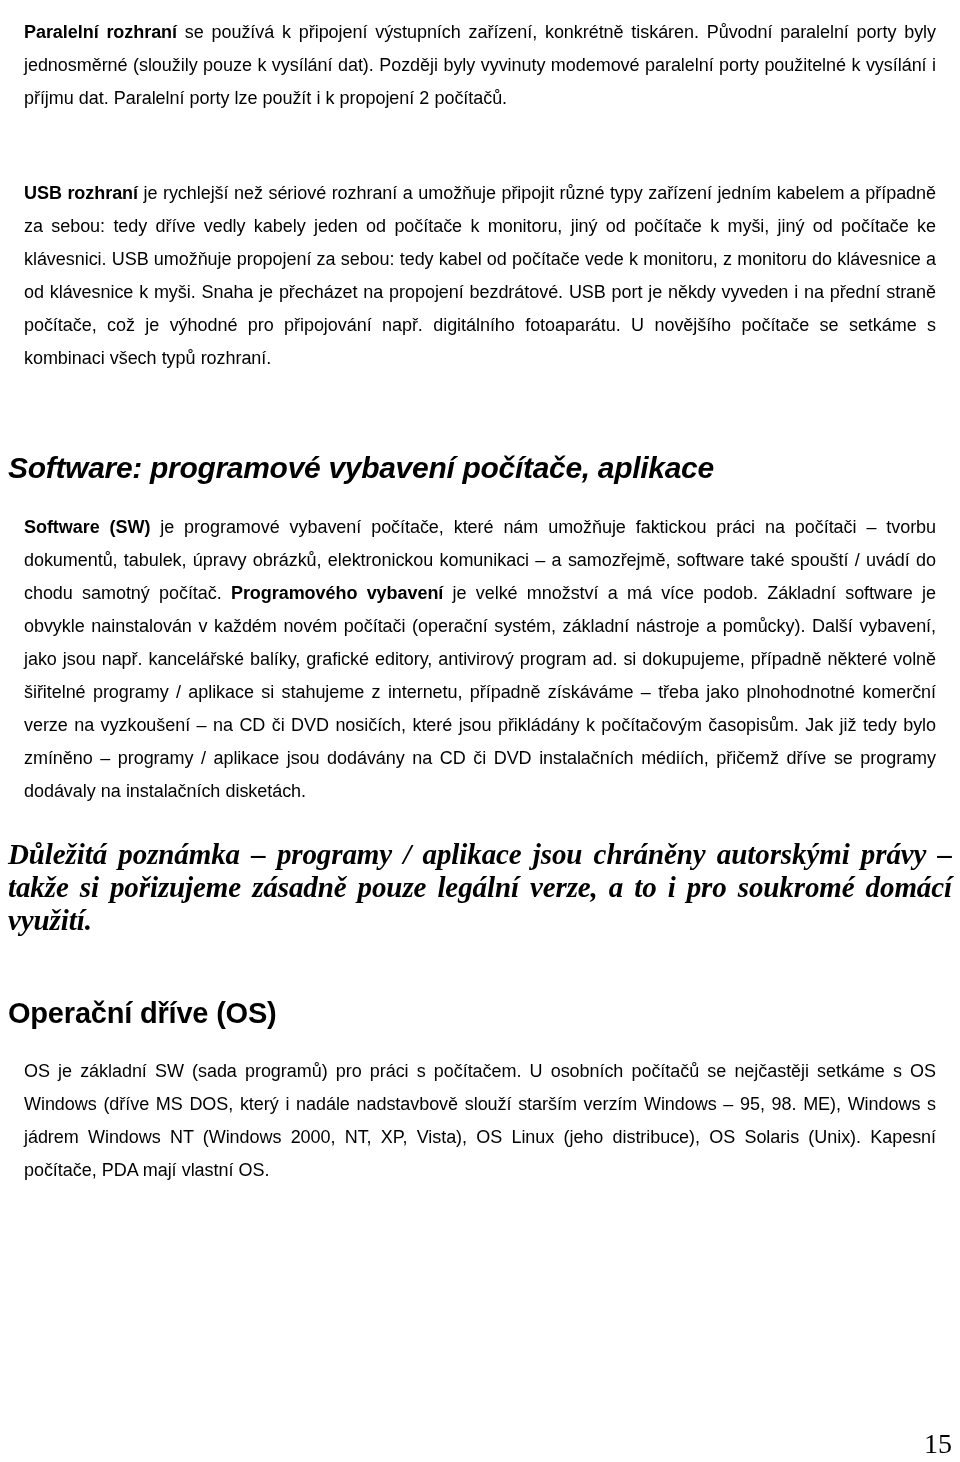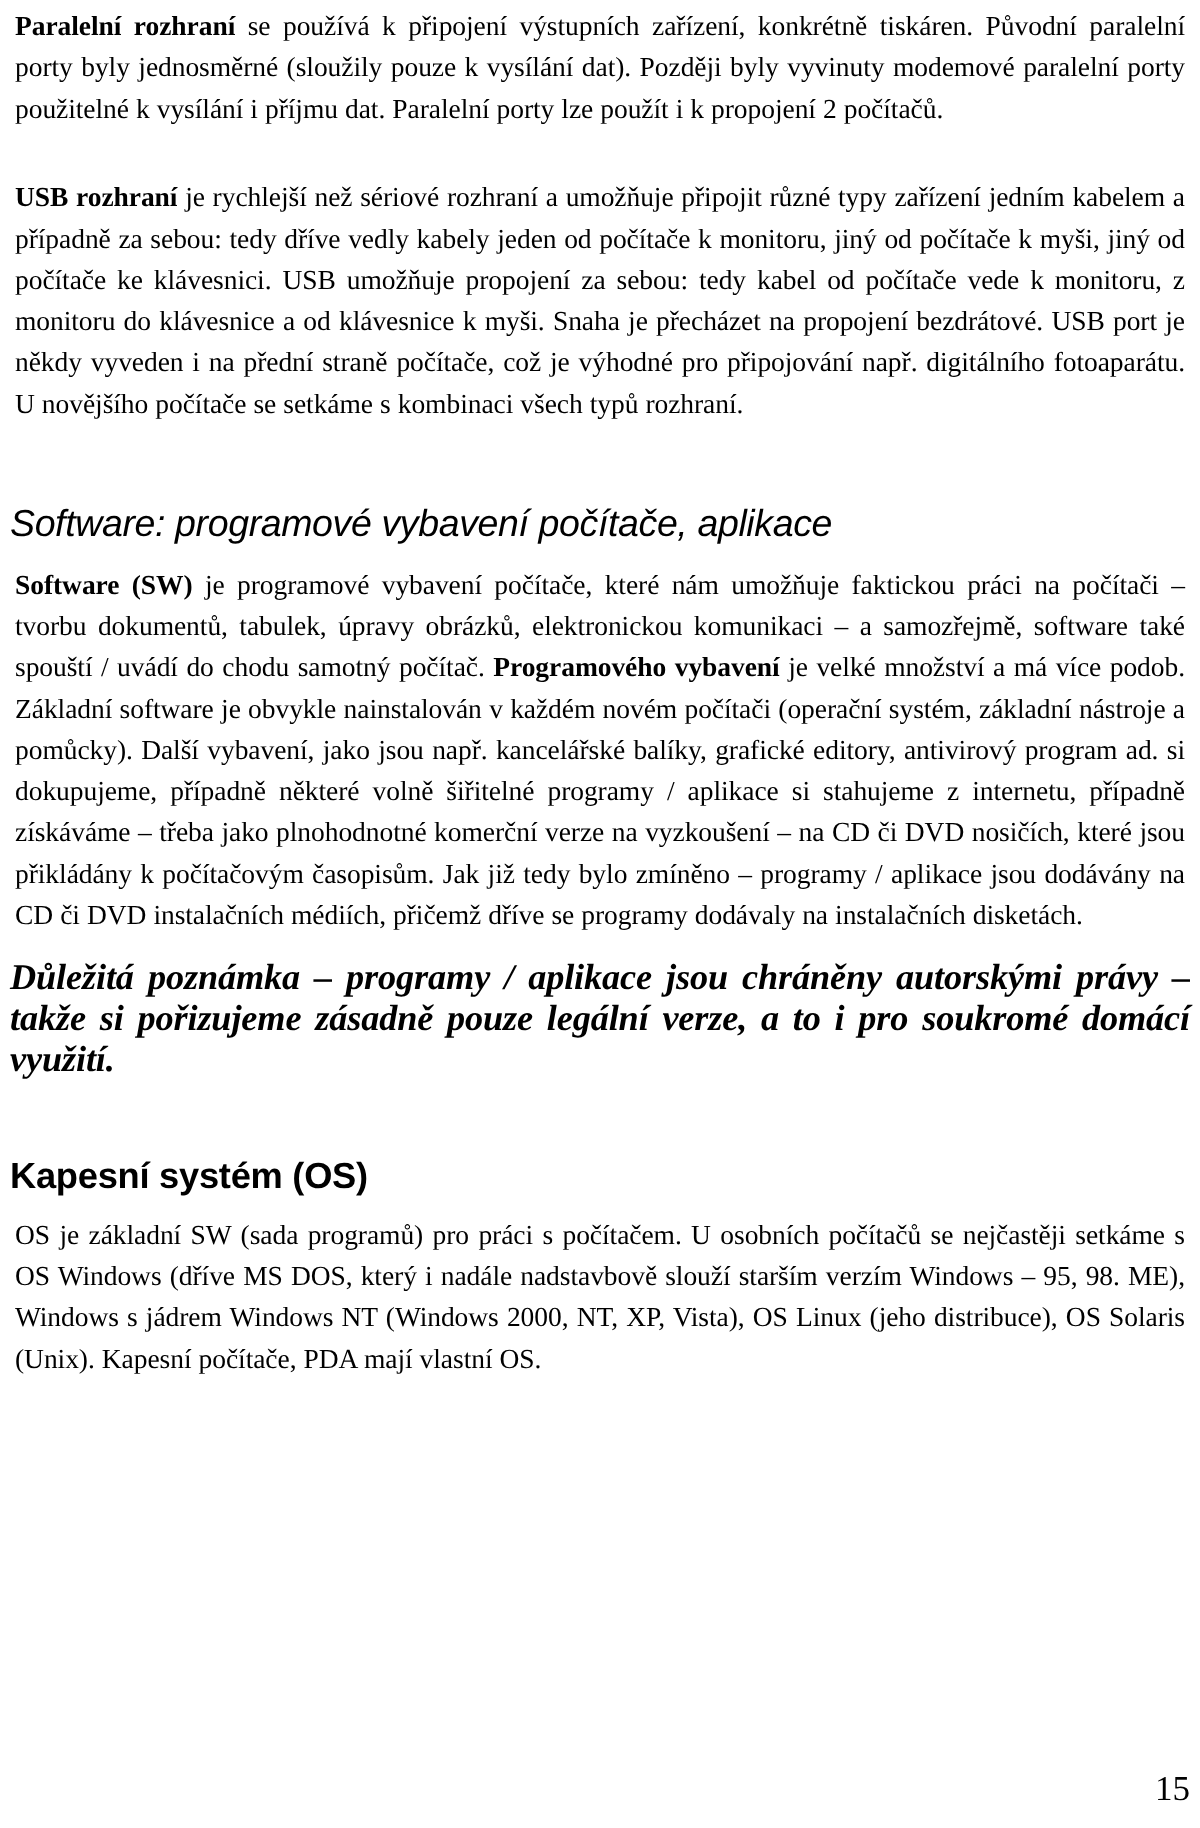--- a/index.html
+++ b/index.html
@@ -15,26 +15,26 @@
     overflow: hidden;
   }
   .page {
     position: relative;
     width: 960px;
     height: 1462px;
     box-sizing: border-box;
     padding: 0px 8px 0px 8px;
   }
   .body-text {
-    font-family: Liberation Serif, serif;
-    font-size: 22px;
+    font-family: Liberation Sans, sans-serif;
+    font-size: 18px;
     line-height: 33px;
     text-align: justify;
     text-justify: inter-word;
-    margin: 4px;
+    margin: 16px;
     letter-spacing: -0.05px;
     word-spacing: 0.2px;
   }
 
   .b { font-weight: bold; }
 
   .note-para {
     font-family: "Liberation Serif", "DejaVu Serif", serif;
     font-size: 29px;
     line-height: 33px;
@@ -43,21 +43,21 @@
     text-align: justify;
     text-justify: inter-word;
     margin: 0;
     letter-spacing: -0.1px;
   }
 
   h2.heading-sw {
     font-family: "Liberation Sans", "DejaVu Sans", sans-serif;
     font-size: 30px;
     line-height: 34px;
-    font-weight: normal;
+    font-weight: bold;
     font-style: italic;
     margin: 0;
     letter-spacing: -0.3px;
   }
   h2.heading-os {
     font-family: "Liberation Sans", "DejaVu Sans", sans-serif;
     font-size: 29px;
     line-height: 33px;
     font-weight: bold;
     font-style: normal;
@@ -98,21 +98,21 @@
   <div style="height:10px"></div>
 
   <p class="body-text"><span class="b">Software (SW)</span><span> je programové vybavení počítače, které nám umožňuje faktickou práci na počítači – tvorbu dokumentů, tabulek, úpravy obrázků, elektronickou komunikaci – a samozřejmě, software také spouští / uvádí do chodu samotný počítač. </span><span class="b">Programového vybavení</span><span> je velké množství a má více podob. Základní software je obvykle nainstalován v každém novém počítači (operační systém, základní nástroje a pomůcky). Další vybavení, jako jsou např. kancelářské balíky, grafické editory, antivirový program ad. si dokupujeme, případně některé volně šiřitelné programy / aplikace si stahujeme z internetu, případně získáváme – třeba jako plnohodnotné komerční verze na vyzkoušení – na CD či DVD nosičích, které jsou přikládány k počítačovým časopisům. Jak již tedy bylo zmíněno – programy / aplikace jsou dodávány na CD či DVD instalačních médiích, přičemž dříve se programy dodávaly na instalačních disketách.</span></p>
 
   <div style="height:14px"></div>
 
   <p class="note-para">Důležitá poznámka – programy / aplikace jsou chráněny autorskými právy – takže si pořizujeme zásadně pouze legální verze, a to i pro soukromé domácí využití.</p>
 
   <div class="spacer-60"></div>
 
-  <h2 class="heading-os">Kapesní systém (OS)</h2>
+  <h2 class="heading-os">Operační dříve (OS)</h2>
 
   <div style="height:9px"></div>
 
   <p class="body-text">OS je základní SW (sada programů) pro práci s počítačem. U osobních počítačů se nejčastěji setkáme s OS Windows (dříve MS DOS, který i nadále nadstavbově slouží starším verzím Windows – 95, 98. ME), Windows s jádrem Windows NT (Windows 2000, NT, XP, Vista), OS Linux (jeho distribuce), OS Solaris (Unix). Kapesní počítače, PDA mají vlastní OS.</p>
 
   <div class="spacer-46"></div>
 
 
   <div class="footer">
     <span>15</span>

